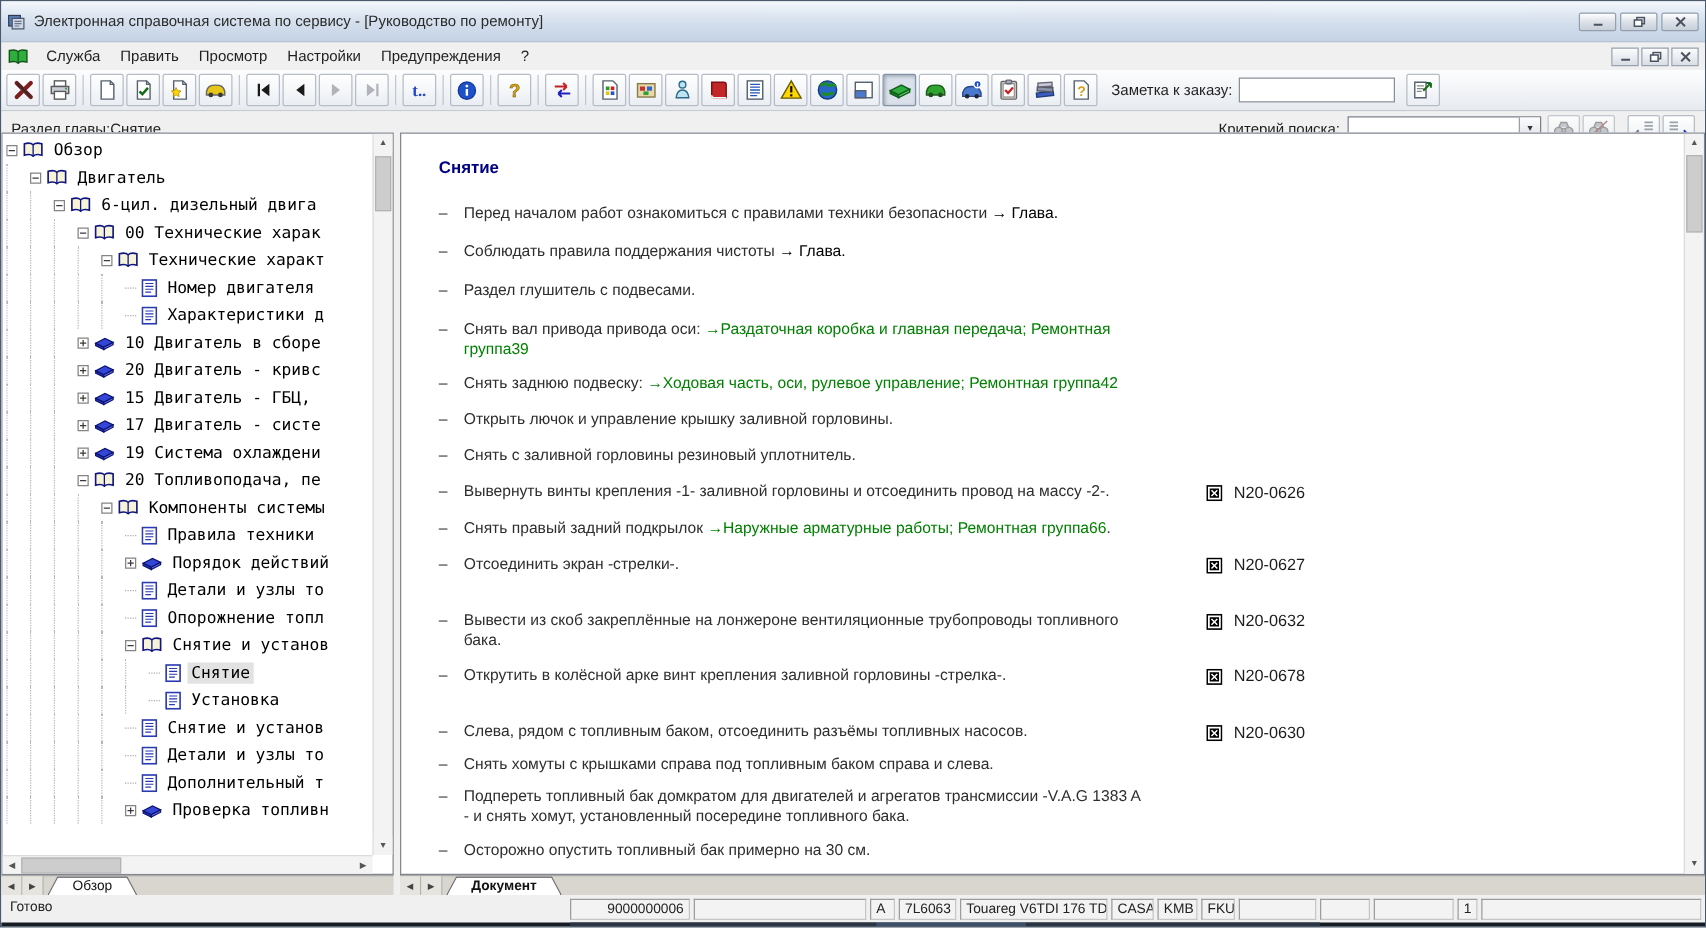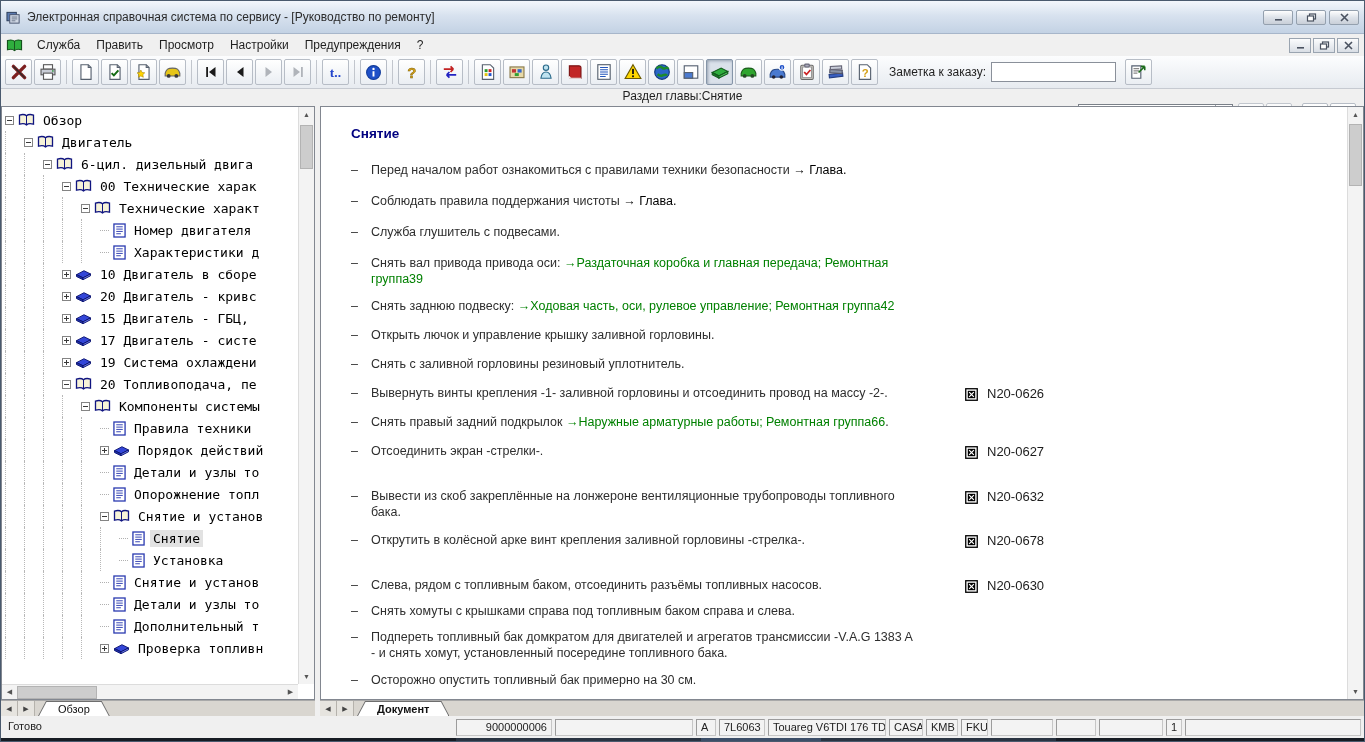--- a/index.html
+++ b/index.html
@@ -52,21 +52,21 @@
   .tb-btn.pressed {
     background:#dae1ea; border-color:#8595a8; box-shadow:inset 1px 1px 3px rgba(20,40,70,.35);
   }
   .tb-sep { width:1px; height:24px; background:#c2c6cd; margin:0 4px; flex:none; }
   .tb-note { display:flex; align-items:center; gap:5px; margin-left:10px; font-size:12px; color:#1f1f1f; }
   .tb-input { width:125px; height:20px; border:1px solid #8a909a; background:#fff; font:12px "Liberation Sans",sans-serif; padding:0 3px; }
 
   
   .infobar {
     height:28px; background:#f0f0f0; display:flex; align-items:center;
-    padding:0 8px 0 8px; font-size:12px; color:#1f1f1f;flex-direction:column;
+    padding:0 8px 0 8px; font-size:12px; color:#1f1f1f;
   }
   .search-area { margin-left:auto; display:flex; align-items:center; gap:3px; }
   .u-first { display:inline-block; margin-right:3px; }
   .u-first::first-letter { text-decoration:underline; }
   .combo { width:155px; height:21px; border:1px solid #7a8088; background:#fff; display:flex; align-items:stretch; }
   .combo-field { flex:1; }
   .combo-btn {
     width:17px; border-left:1px solid #9aa0a8; background:linear-gradient(#fdfdfe,#d9dee5);
     display:flex; align-items:center; justify-content:center; font-size:7px; color:#333;
   }
@@ -937,21 +937,21 @@
   </div>
 
   <div class="splitter"></div>
 
   <div class="doc-panel">
     <div class="doc-content">
       <div class="doc-title">Снятие</div>
       <div id="doc-items">
           <div class="doc-item" style="margin-top: 20px;"><span class="dash">–</span><span class="doc-text"><span>Перед началом работ ознакомиться с правилами техники безопасности </span><span class="seg-r">→ Глава.</span></span></div>
           <div class="doc-item" style="margin-top: 15px;"><span class="dash">–</span><span class="doc-text"><span>Соблюдать правила поддержания чистоты </span><span class="seg-r">→ Глава.</span></span></div>
-          <div class="doc-item" style="margin-top: 15px;"><span class="dash">–</span><span class="doc-text"><span>Служба глушитель с подвесами.</span></span></div>
+          <div class="doc-item" style="margin-top: 15px;"><span class="dash">–</span><span class="doc-text"><span>Раздел глушитель с подвесами.</span></span></div>
           <div class="doc-item" style="margin-top: 15px;"><span class="dash">–</span><span class="doc-text"><span>Снять вал привода привода оси: </span><span class="seg-g">→Раздаточная коробка и главная передача; Ремонтная</span><br><span class="seg-g">группа39</span></span></div>
           <div class="doc-item" style="margin-top: 11px;"><span class="dash">–</span><span class="doc-text"><span>Снять заднюю подвеску: </span><span class="seg-g">→Ходовая часть, оси, рулевое управление; Ремонтная группа42</span></span></div>
           <div class="doc-item" style="margin-top: 13px;"><span class="dash">–</span><span class="doc-text"><span>Открыть лючок и управление крышку заливной горловины.</span></span></div>
           <div class="doc-item" style="margin-top: 13px;"><span class="dash">–</span><span class="doc-text"><span>Снять с заливной горловины резиновый уплотнитель.</span></span></div>
           <div class="doc-item" style="margin-top: 13px;"><span class="dash">–</span><span class="doc-text"><span>Вывернуть винты крепления -1- заливной горловины и отсоединить провод на массу -2-.</span></span><span class="doc-ref">
               <span class="icon">
                 <svg width="13" height="13" viewBox="0 0 14 14">
                   <rect x=".8" y=".8" width="12.4" height="12.4" fill="#fff" stroke="#000" stroke-width="1.4"></rect>
                   <rect x="3" y="3" width="8" height="8" fill="#000"></rect>
                   <path d="M4.5 4.5 L9.5 9.5 M9.5 4.5 L4.5 9.5" stroke="#fff" stroke-width="1.3"></path>

